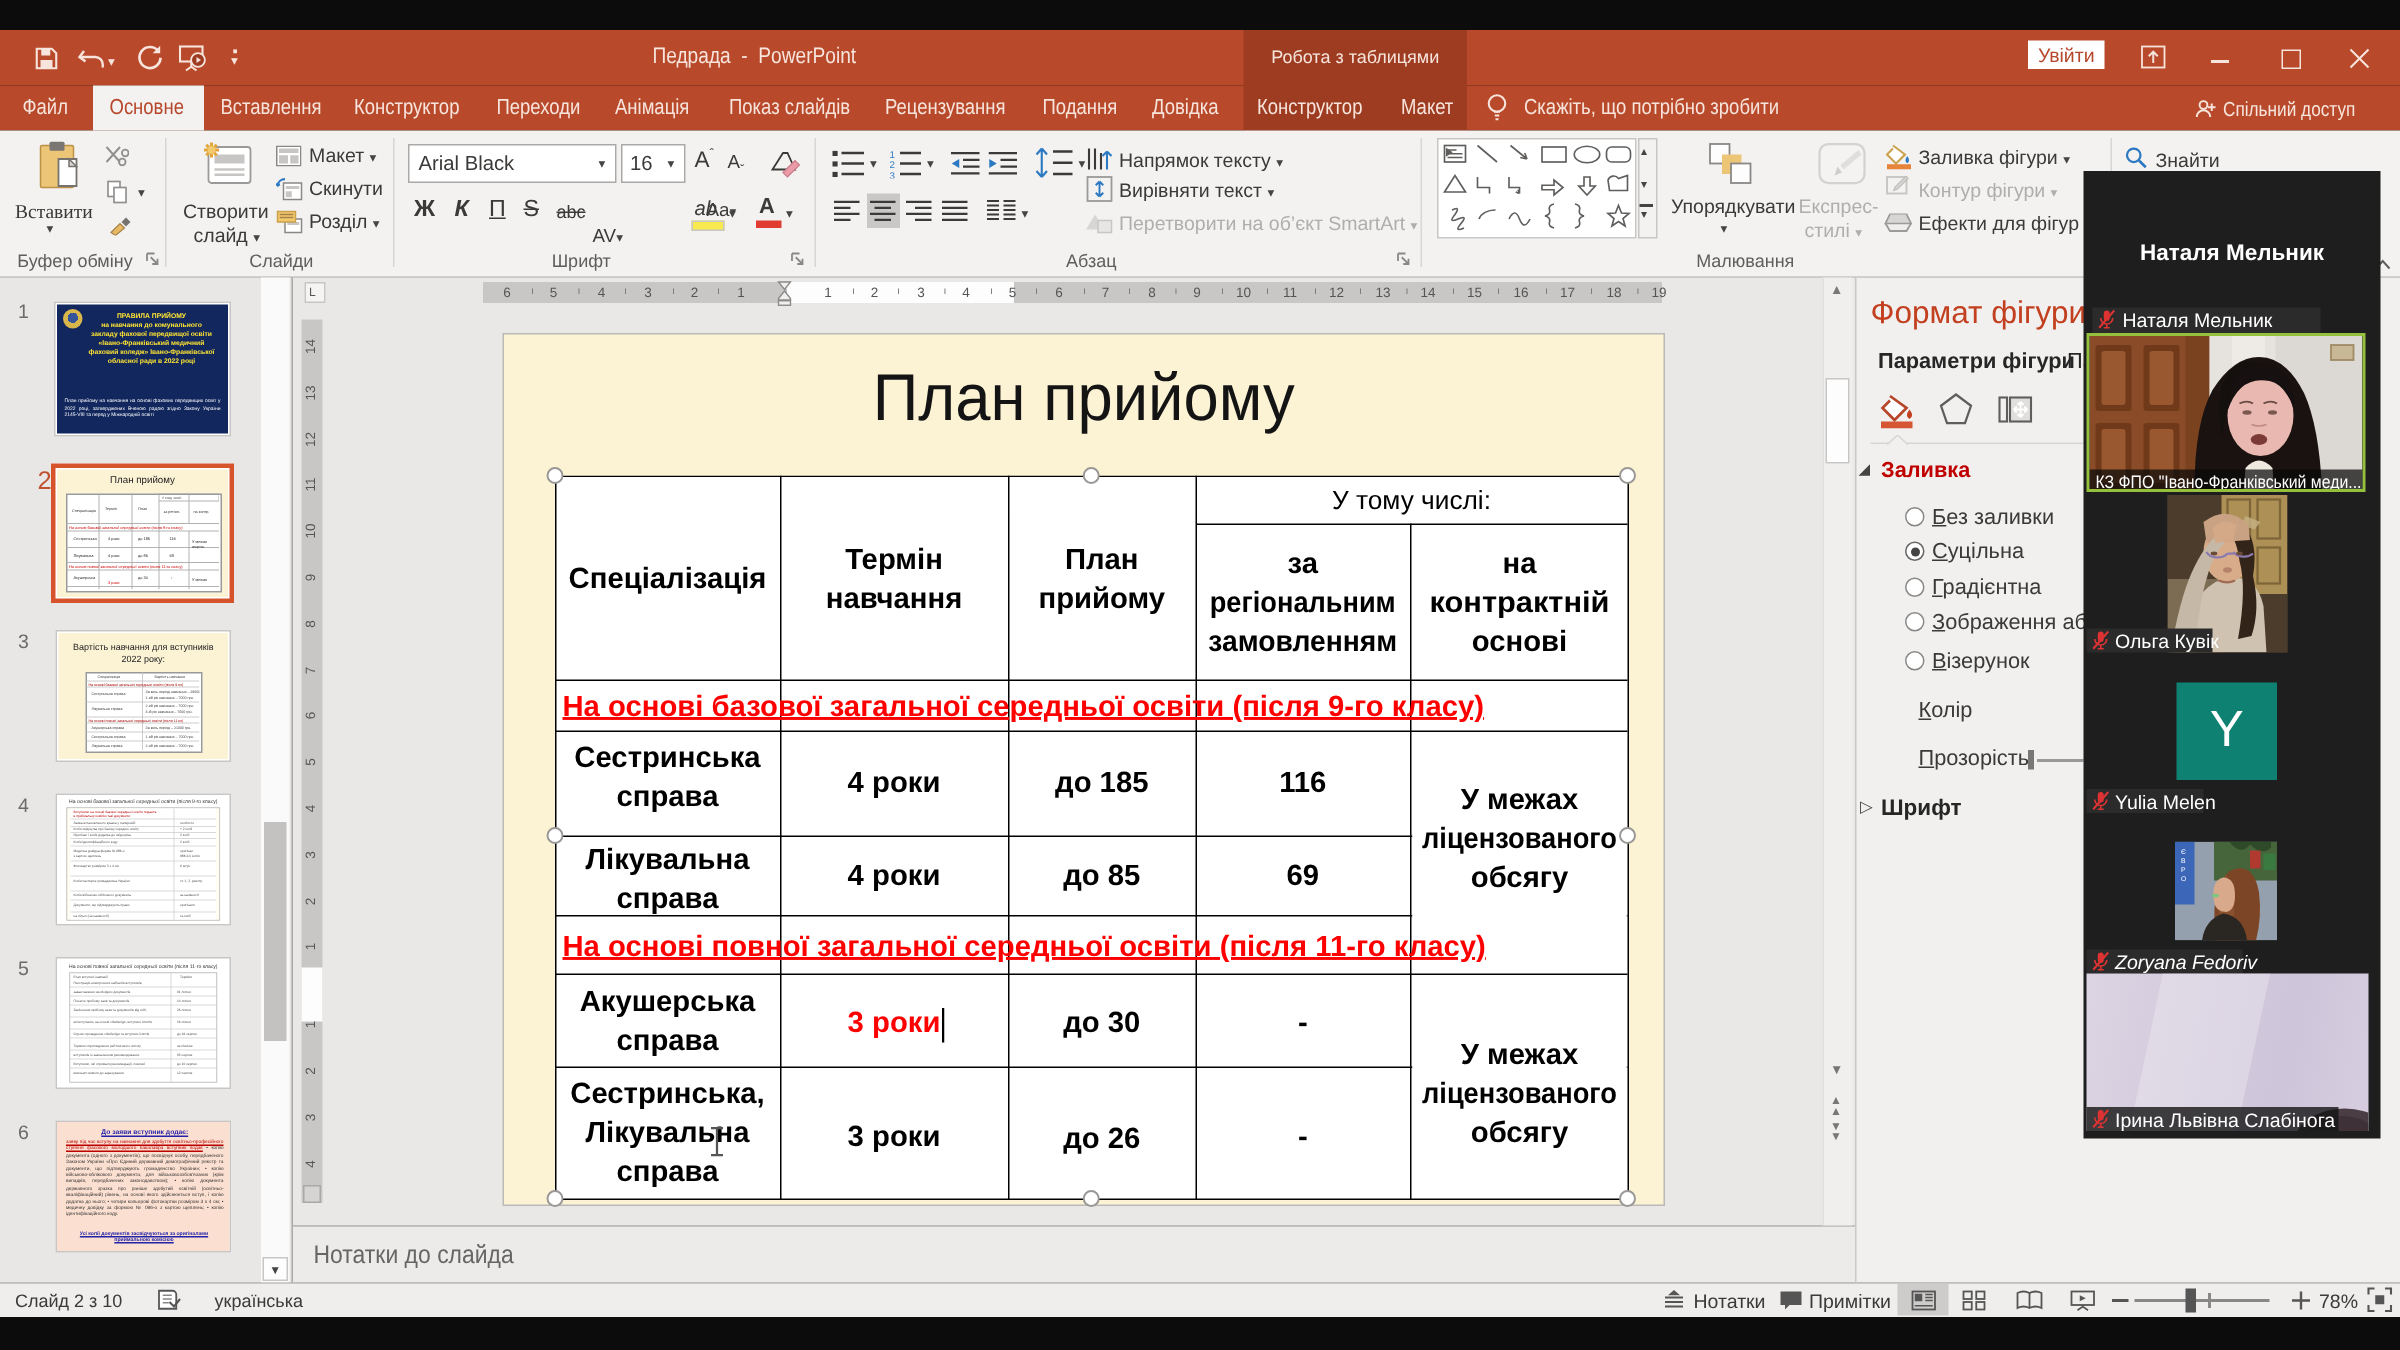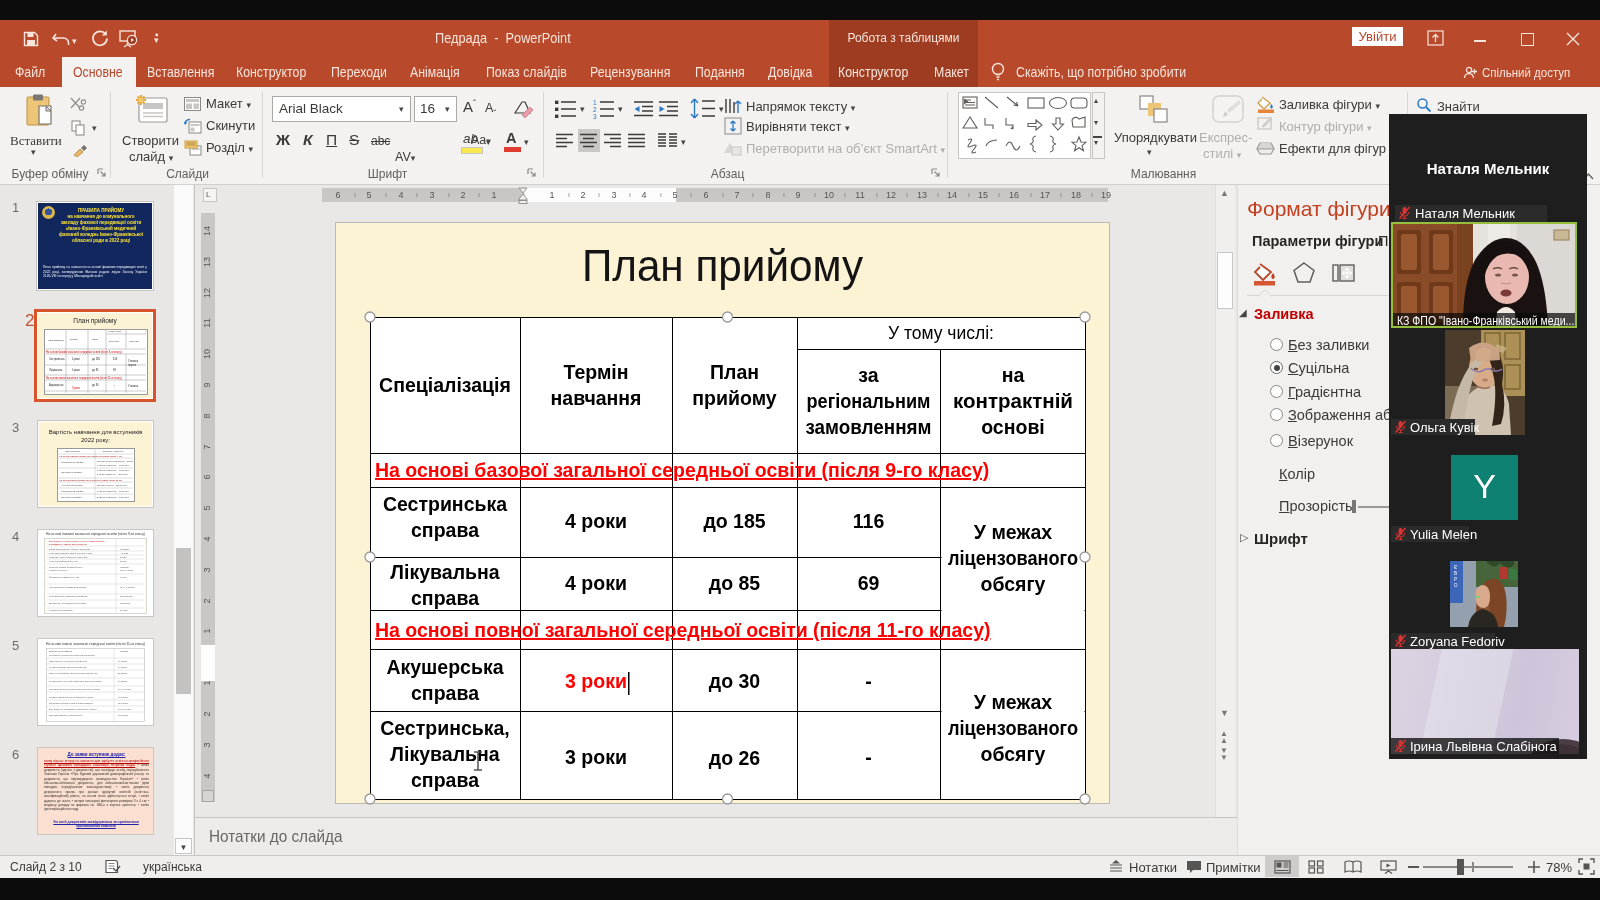--- a/index.html
+++ b/index.html
@@ -930,21 +930,21 @@
         <path d="M18 66 Q20 52 32 48 Q46 50 48 66z" fill="#2a2622"></path>
         <ellipse cx="27" cy="36" rx="2.5" ry="1.2" fill="#7ec67e"></ellipse>
       </svg>
     </div>
     <div class="a" style="left:1391px;top:633px;width:104px;height:16px;background:#2b2b2b;"></div>
     <svg class="a" style="left:1394px;top:634px;" width="13" height="14" viewBox="0 0 13 14">
       <rect x="4.5" y="1" width="4" height="7" rx="2" fill="#d33"></rect>
       <path d="M2.5 6 a4 4 0 0 0 8 0 M6.5 10 v2.5 M4.5 12.5 h4" stroke="#d33" stroke-width="1.1" fill="none"></path>
       <path d="M1.5 12.5 L11.5 1" stroke="#d33" stroke-width="1.4"></path>
     </svg>
-    <div class="a" style="left:1410px;top:634px;font-size:13px;color:#fff;">Zoryana Fedoriv</div>
+    <div class="a" style="left:1410px;top:634px;font-size:13px;color:#fff;font-style:italic;">Zoryana Fedoriv</div>
 
     <div class="a" style="left:1391px;top:649px;width:188px;height:105px;overflow:hidden;background:linear-gradient(100deg,#dcd4e2 0%,#d3cadd 40%,#cfc5da 70%,#d6cde0 100%);">
       <div class="a" style="left:40px;top:-10px;width:70px;height:130px;background:rgba(255,255,255,.25);transform:rotate(12deg);"></div>
       <svg class="a" style="left:0;top:0;" width="188" height="105" viewBox="0 0 188 105">
         <ellipse cx="172" cy="114" rx="34" ry="24" fill="#4a3e44"></ellipse>
         <ellipse cx="170" cy="112" rx="26" ry="17" fill="#3e3238"></ellipse>
       </svg>
     </div>
     <div class="a" style="left:1391px;top:738px;width:168px;height:16px;background:rgba(20,20,20,.8);"></div>
     <svg class="a" style="left:1394px;top:739px;" width="13" height="14" viewBox="0 0 13 14">

